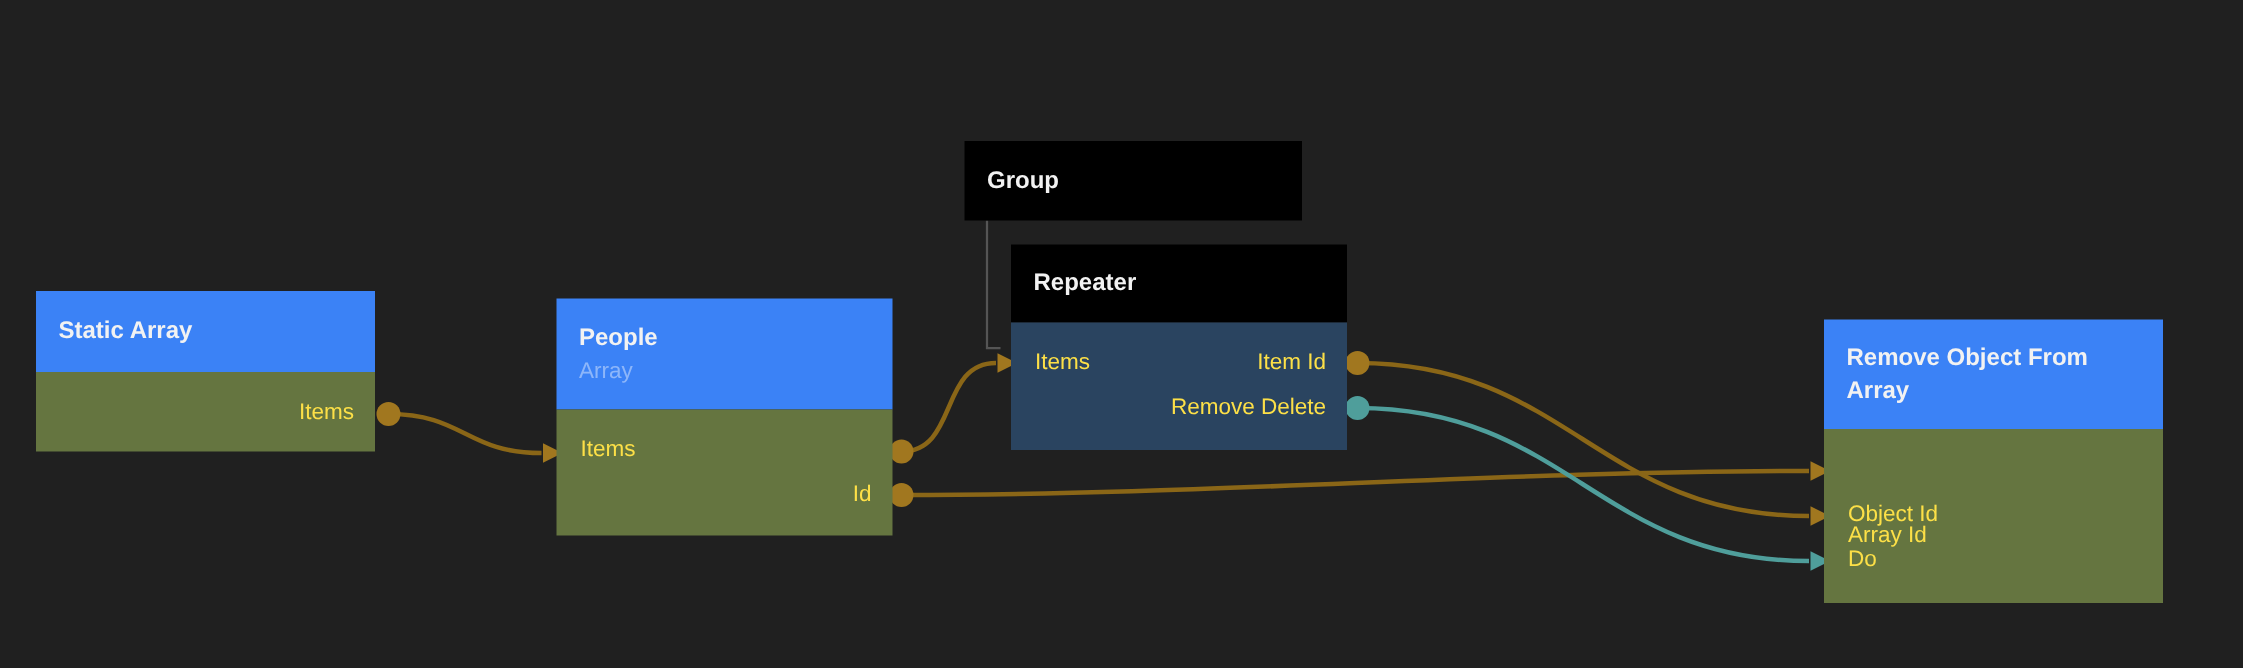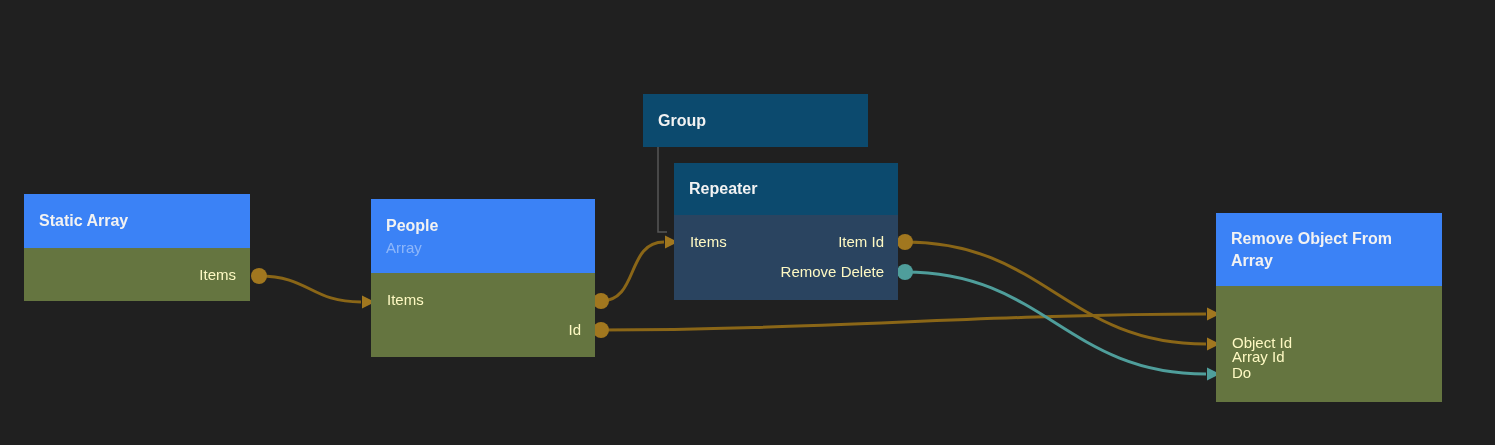--- a/index.html
+++ b/index.html
@@ -40,29 +40,29 @@
   .node-subtitle {
     font-size: 15px;
     font-weight: 400;
     color: rgba(255,255,255,0.42);
     line-height: 20px;
     margin-top: 1px;
   }
   .node-body { position: relative; }
   .green .node-header { background: #3b82f6; }
   .green .node-body   { background: #657540; }
-  .blue .node-header  { background: #0c4a6e; }
+  .blue .node-header  { background: #000000; }
   .blue .node-body    { background: #2a4460; }
   .port {
     position: absolute;
     height: 30px;
     line-height: 30px;
     font-size: 15px;
     font-weight: 400;
-    color: #fef9c3;
+    color: #fde047;
     white-space: nowrap;
   }
   .port.in  { left: 16px; }
   .port.out { right: 14px; text-align: right; }
 </style>
 </head>
 <body>
 
 <div id="canvas">
 

